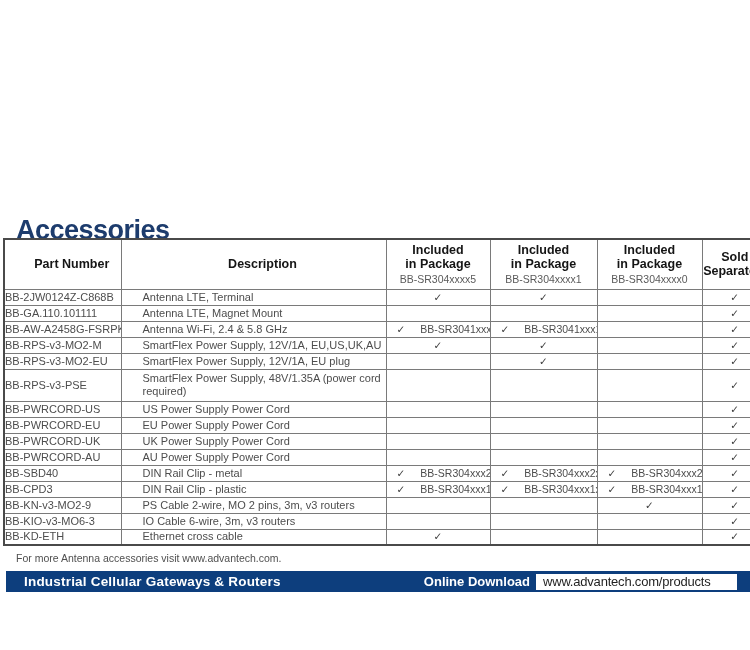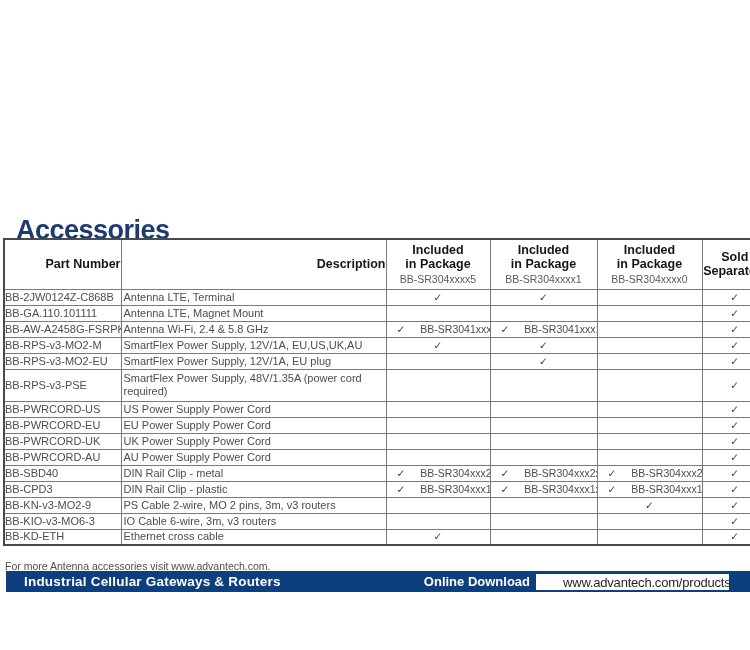--- a/index.html
+++ b/index.html
@@ -26,56 +26,56 @@
     border-collapse:collapse;table-layout:fixed;
     color:var(--body-text);
   }
   .acc-table th,.acc-table td{
     border:1px solid var(--table-border);
     padding:0;overflow:hidden;white-space:nowrap;
   }
   .acc-table{border:2px solid var(--table-outer-border);}
   .acc-table thead tr{height:50px;}
   th{font-weight:bold;color:#151515;font-size:12.5px;vertical-align:middle;}
-  th.h-part,th.h-desc{text-align:right;padding-left:18px;}
+  th.h-part,th.h-desc{text-align:center;padding-left:18px;}
   th.h-pkg div{line-height:14px;text-align:center;}
   th.h-pkg .l3{font-weight:normal;font-size:10.5px;color:#5a5a5a;line-height:13px;padding-top:2px;}
   th.h-sold div{line-height:14px;text-align:center;}
   .acc-table tbody tr{height:16px;}
   .acc-table tbody tr.tall{height:32px;}
   td{font-size:11px;line-height:13px;vertical-align:middle;}
   td.c-part{padding-left:0;}
-  td.c-desc{padding-left:2px;white-space:normal;}
+  td.c-desc{padding-left:21px;white-space:normal;}
   td.c-sold{text-align:center;}
   .pkgwrap{display:flex;align-items:center;}
   .pkgwrap.center{justify-content:center;}
   .pkgwrap.with-text{justify-content:flex-start;padding-left:10px;gap:15px;}
   .check{font-size:10.5px;color:#3d3d3d;}
   .pkg-text{font-size:10.5px;color:#4d4d4d;}
   
   .foot-note{
-    position:absolute;left:5px;top:552px;
-    font-size:10.5px;color:#4f4f4f;margin-top:8px;
+    position:absolute;left:16px;top:552px;
+    font-size:10.5px;color:#4f4f4f;
   }
   
   .bottom-bar{
     position:absolute;left:6px;top:571px;width:744px;height:21px;
     background:var(--bar-navy);
   }
   .bar-left{
     position:absolute;left:18px;top:0;height:20px;line-height:21px;
     color:#ffffff;font-size:13.5px;font-weight:bold;letter-spacing:0.2px;
   }
   .bar-download{
     position:absolute;right:220px;top:0;height:21px;line-height:21px;
     color:#ffffff;font-size:13px;font-weight:bold;
   }
   .url-box{
-    position:absolute;left:530px;top:2.5px;width:173px;height:16px;
-    background:#ffffff;display:flex;align-items:flex-end;padding-left:20px;
+    position:absolute;left:530px;top:2.5px;width:201px;height:16px;
+    background:#ffffff;display:flex;align-items:center;
   }
   .url-box span{font-size:13px;color:#1f1f1f;padding-left:7px;letter-spacing:-0.2px;}
 </style>
 </head>
 <body>
 
 <div class="page">
 
   <h1 class="section-title">Accessories</h1>
 

